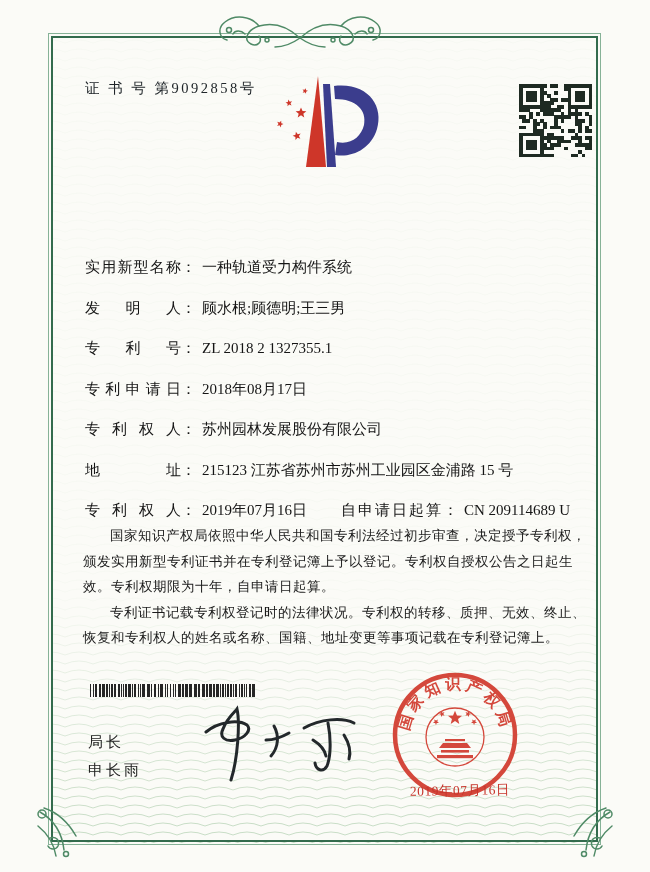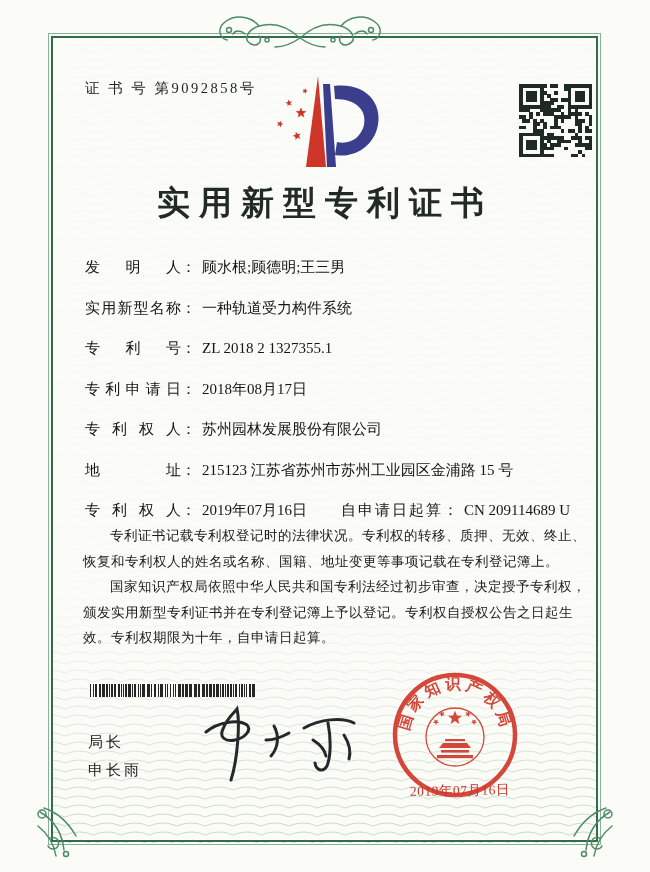--- a/index.html
+++ b/index.html
@@ -409,49 +409,48 @@
       <i style="left: 17.381px; top: 69.5238px; height: 3.77619px; width: 3.77619px;"></i>
       <i style="left: 20.8571px; top: 69.5238px; height: 3.77619px; width: 3.77619px;"></i>
       <i style="left: 24.3333px; top: 69.5238px; height: 3.77619px; width: 3.77619px;"></i>
       <i style="left: 27.8095px; top: 69.5238px; height: 3.77619px; width: 3.77619px;"></i>
       <i style="left: 31.2857px; top: 69.5238px; height: 3.77619px; width: 3.77619px;"></i>
       <i style="left: 52.1429px; top: 69.5238px; height: 3.77619px; width: 3.77619px;"></i>
       <i style="left: 55.619px; top: 69.5238px; height: 3.77619px; width: 3.77619px;"></i>
       <i style="left: 62.5714px; top: 69.5238px; height: 3.77619px; width: 3.77619px;"></i>
     </div>
 
-  <div class="title">实用新型专利证书</div>
 
   <div class="fields">
     <div class="frow">
+      <span class="flabel">实用新型名称</span><span class="colon">：</span><span class="fval">一种轨道受力构件系统</span>
+    </div>
+    <div class="frow">
       <span class="flabel">发明人</span><span class="colon">：</span><span class="fval">顾水根;顾德明;王三男</span>
     </div>
     <div class="frow">
-      <span class="flabel">实用新型名称</span><span class="colon">：</span><span class="fval">一种轨道受力构件系统</span>
-    </div>
-    <div class="frow">
       <span class="flabel">专利号</span><span class="colon">：</span><span class="fval">ZL 2018 2 1327355.1</span>
     </div>
     <div class="frow">
       <span class="flabel">专利申请日</span><span class="colon">：</span><span class="fval">2018年08月17日</span>
     </div>
     <div class="frow">
       <span class="flabel">专利权人</span><span class="colon">：</span><span class="fval">苏州园林发展股份有限公司</span>
     </div>
     <div class="frow">
       <span class="flabel">地址</span><span class="colon">：</span><span class="fval">215123 江苏省苏州市苏州工业园区金浦路 15 号</span>
     </div>
     <div class="frow">
       <span class="flabel">专利权人</span><span class="colon">：</span><span class="fval">2019年07月16日</span><span class="flabel2">自申请日起算</span><span class="colon">：</span><span class="fval">CN 209114689 U</span>
     </div>
   </div>
 
   <div class="paras">
+    <p>国家知识产权局依照中华人民共和国专利法经过初步审查，决定授予专利权，颁发实用新型专利证书并在专利登记簿上予以登记。专利权自授权公告之日起生效。专利权期限为十年，自申请日起算。</p>
     <p>专利证书记载专利权登记时的法律状况。专利权的转移、质押、无效、终止、恢复和专利权人的姓名或名称、国籍、地址变更等事项记载在专利登记簿上。</p>
-    <p>国家知识产权局依照中华人民共和国专利法经过初步审查，决定授予专利权，颁发实用新型专利证书并在专利登记簿上予以登记。专利权自授权公告之日起生效。专利权期限为十年，自申请日起算。</p>
   </div>
 
   <div class="barcode" id="bc">
       <i style="left: 0px; width: 1px;"></i>
       <i style="left: 3px; width: 1px;"></i>
       <i style="left: 5px; width: 2px;"></i>
       <i style="left: 9px; width: 2px;"></i>
       <i style="left: 12px; width: 3px;"></i>
       <i style="left: 16px; width: 2px;"></i>
       <i style="left: 19px; width: 1px;"></i>

